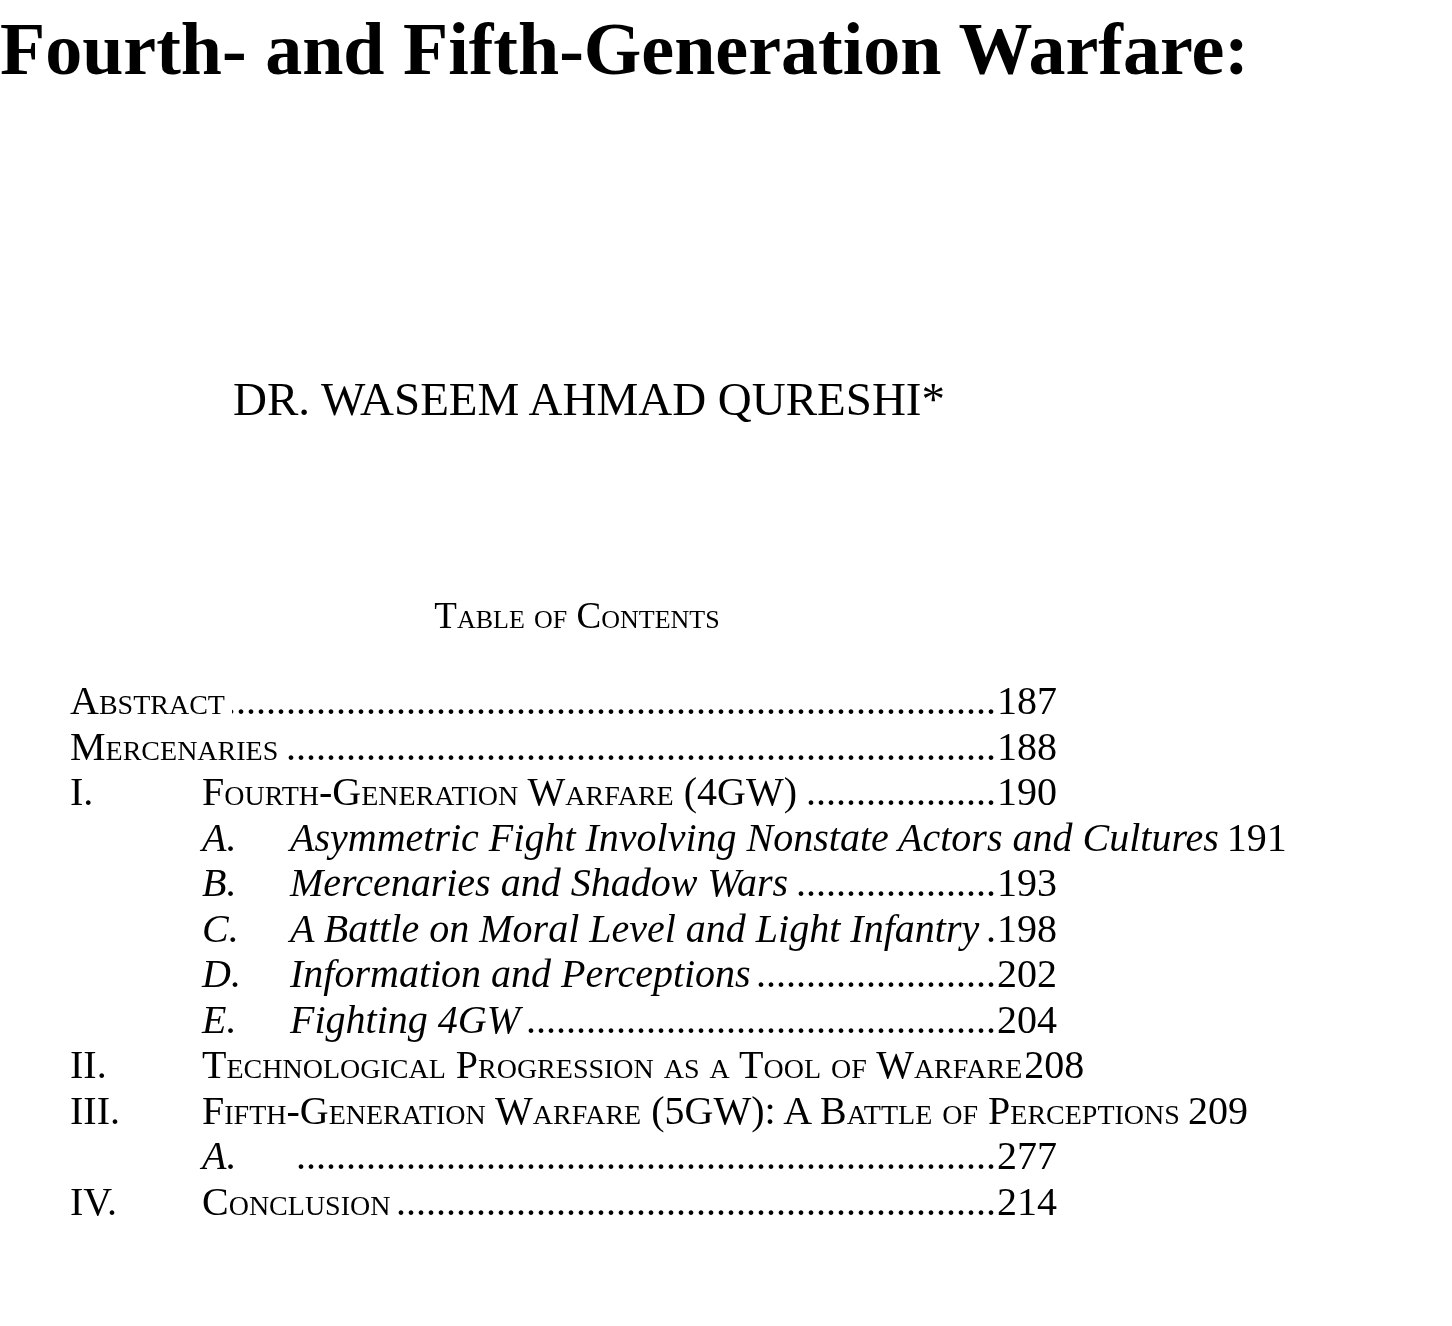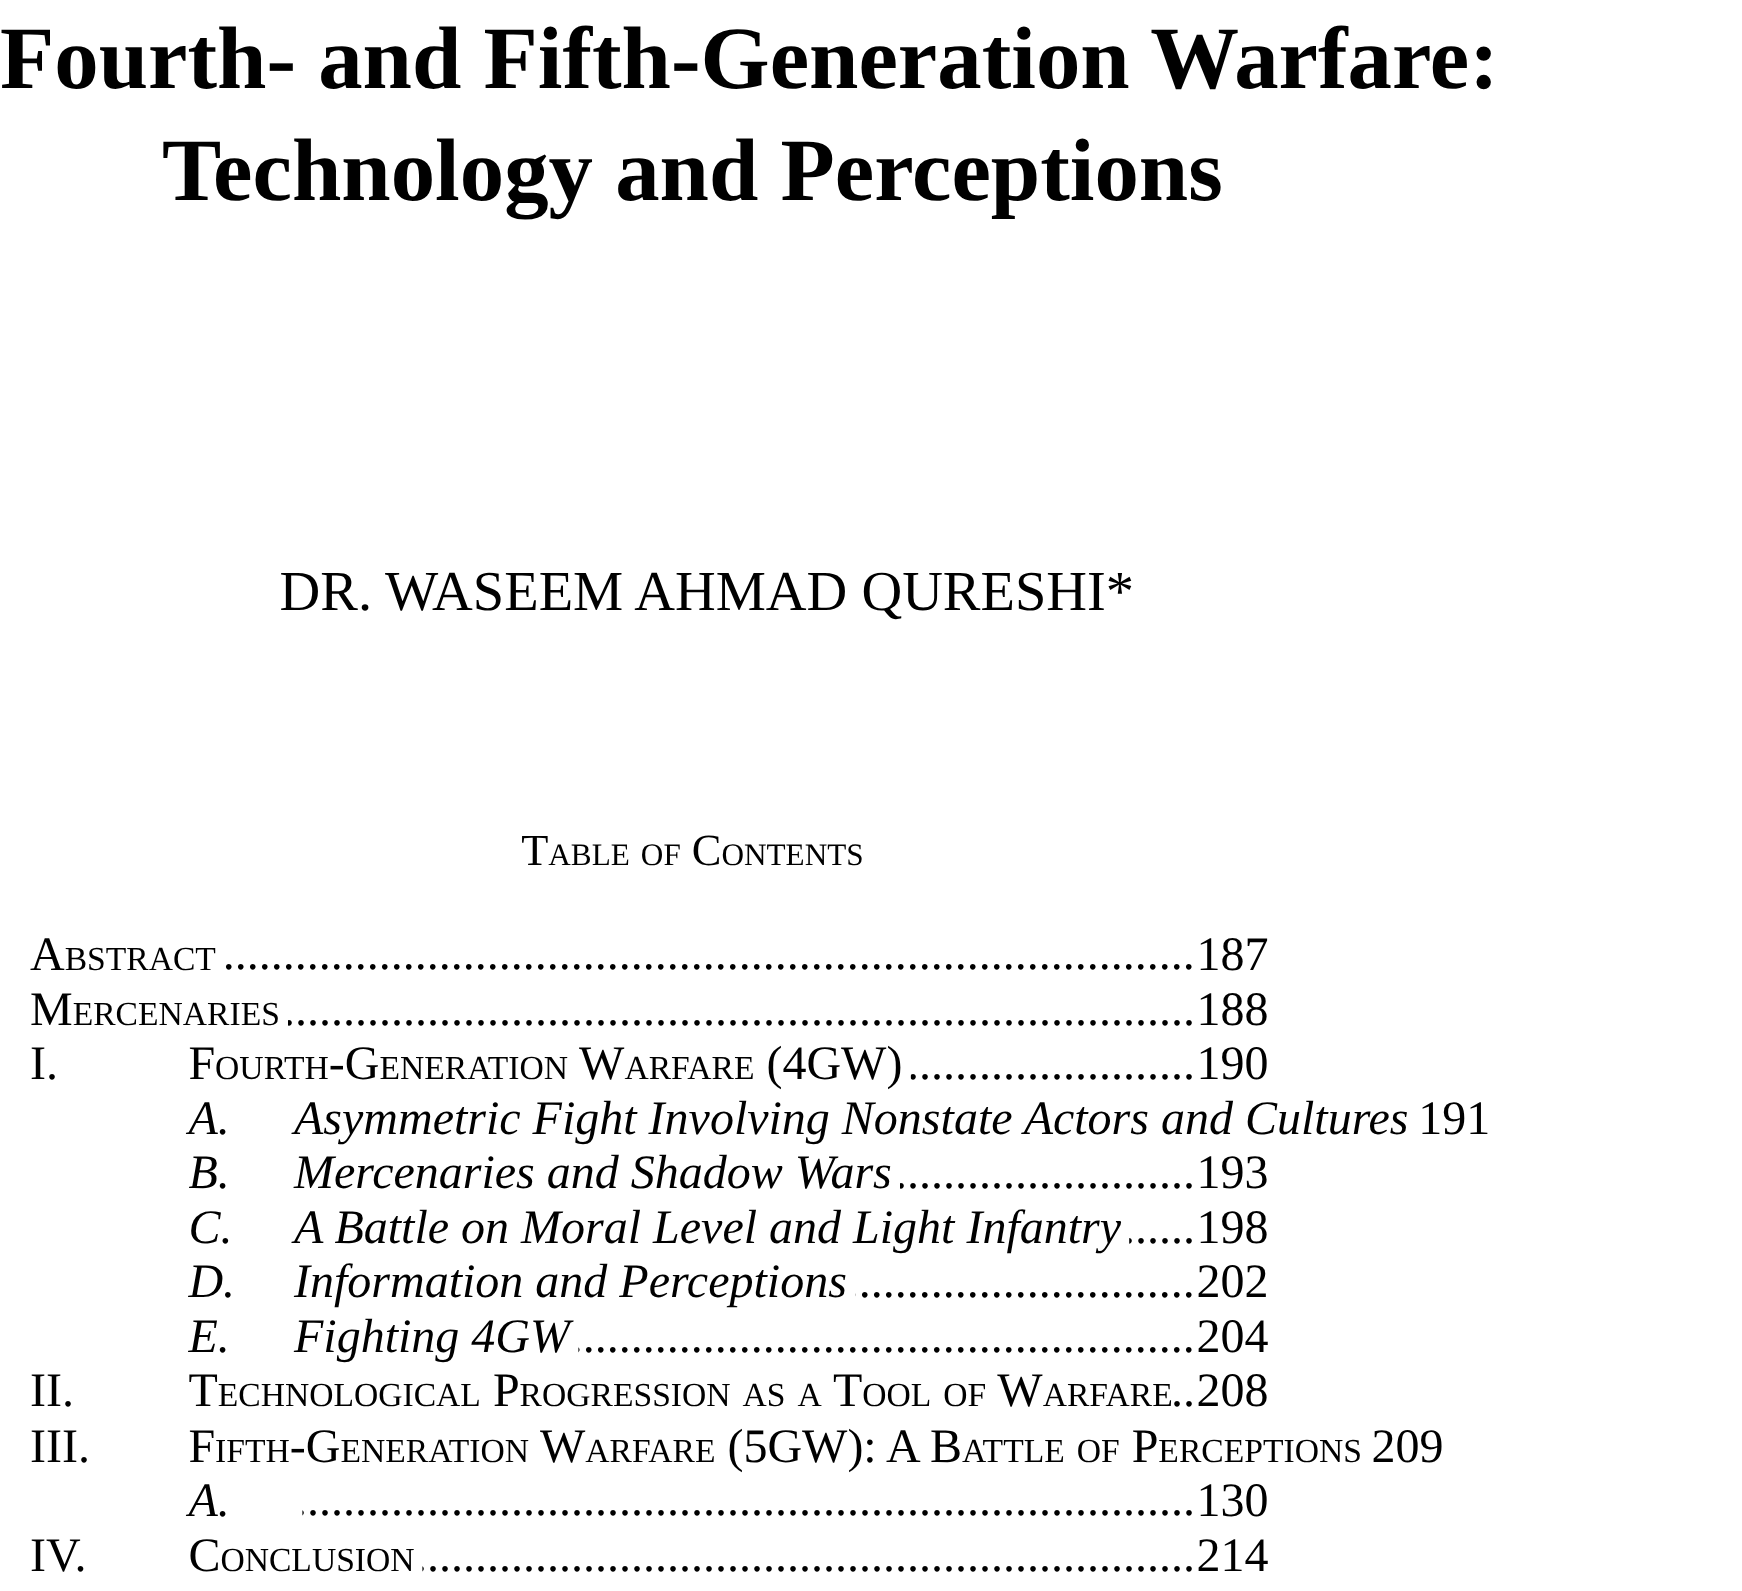--- a/index.html
+++ b/index.html
@@ -38,21 +38,21 @@
     text-align: center;
     font-variant: small-caps;
     white-space: nowrap;
   }
 
   .toc-list {
     margin: 32px 97px 0 25px;
     font-size: 40px;
     line-height: 45.5px;
   }
-  .toc-row { display: flex; align-items: center; }
+  .toc-row { display: flex; align-items: center; margin-left: 45px; }
   .sc { font-variant: small-caps; }
   .it { font-style: italic; }
   .toc-label { flex: 0 0 auto; white-space: nowrap; }
   .lvl1 > .toc-label { width: 132px; }
   .lvl2 > .spacer { flex: 0 0 auto; width: 132px; }
   .lvl2 > .toc-label { width: 88px; }
   .toc-title { flex: 0 0 auto; white-space: nowrap; }
   .dots {
     flex: 1 1 auto;
     overflow: hidden;
@@ -66,21 +66,20 @@
   .toc-row.tight .dots { margin-left: 1px; }
   .toc-page { flex: 0 0 auto; margin-left: 1px; white-space: nowrap; }
 </style>
 </head>
 <body>
 
 <div class="page">
 
   <div class="doc-title">
     <div>Fourth- and Fifth-Generation Warfare:</div>
-    <div>Technology and Perceptions</div>
   </div>
 
   <div class="author-line">DR. WASEEM AHMAD QURESHI*</div>
 
   <div class="toc-heading">Table of Contents</div>
 
   <div class="toc-list">
 
     <div class="toc-row lvl0">
       <span class="toc-title sc">Abstract</span>
@@ -152,21 +151,21 @@
       <span class="toc-label">III.</span>
       <span class="toc-title sc">Fifth-Generation Warfare (5GW): A Battle of Perceptions</span>
       <span class="dots"></span>
       <span class="toc-page">209</span>
     </div>
 
     <div class="toc-row lvl2">
       <span class="spacer"></span>
       <span class="toc-label it">A.</span>
       <span class="dots"></span>
-      <span class="toc-page">130</span>
+      <span class="toc-page">277</span>
     </div>
 
     <div class="toc-row lvl1">
       <span class="toc-label">IV.</span>
       <span class="toc-title sc">Conclusion</span>
       <span class="dots"></span>
       <span class="toc-page">214</span>
     </div>
 
   </div>

